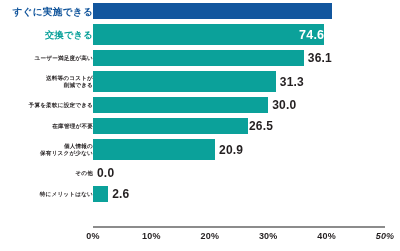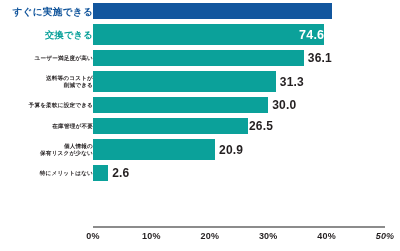--- a/index.html
+++ b/index.html
@@ -189,20 +189,26 @@
         </div>
       </div>
       <div class="row tall">
         <div class="cat-label"><span>個人情報の</span><span>保有リスクが少ない</span></div>
         <div class="bar-area">
           <div class="bar" style="width: 122.056px; background: rgb(11, 161, 154);"></div>
           <div class="val outside" style="left: 122.056px;">20.9</div>
         </div>
       </div>
       <div class="row">
+        <div class="cat-label"><span>その他</span></div>
+        <div class="bar-area">
+          <div class="val outside" style="left: 0px;">0.0</div>
+        </div>
+      </div>
+      <div class="row">
         <div class="cat-label"><span>特にメリットはない</span></div>
         <div class="bar-area">
           <div class="bar" style="width: 15.184px; background: rgb(11, 161, 154);"></div>
           <div class="val outside" style="left: 15.184px;">2.6</div>
         </div>
       </div>
     </div>
 
   <div class="axis-line"></div>
   <div class="axis-ticks" id="axis-ticks">

